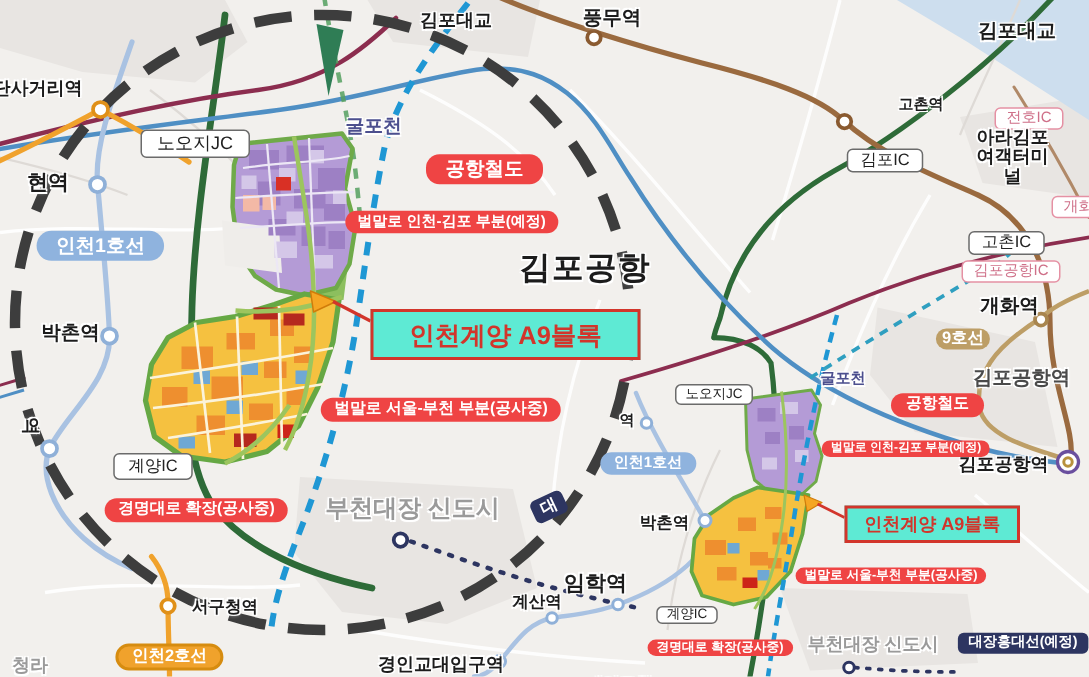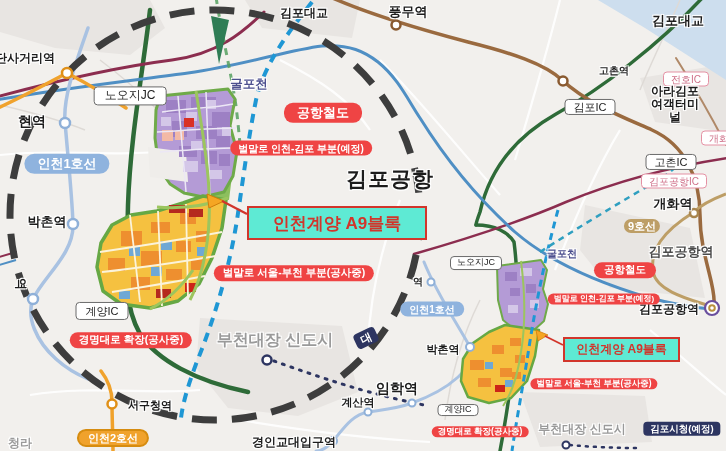--- a/index.html
+++ b/index.html
@@ -285,15 +285,15 @@
 <div class="lbl dark halo" style="left:418px;top:281px;font-size:10px">역</div>
 <div class="box-red" style="left:563px;top:337px;width:113px;height:21px;font-size:12px;border-width:2px">인천계양 A9블록</div>
 <div class="lbl pill pill-blue" style="left:594px;top:384px;font-size:8.5px;padding:1px 6px;border-radius:6px">벌말로 서울-부천 부분(공사중)</div>
 <div class="lbl dark halo" style="left:397px;top:389px;font-size:14px">임학역</div>
 <div class="lbl dark halo" style="left:358px;top:402px;font-size:11px">계산역</div>
 <div class="lbl dark halo" style="left:294px;top:443px;font-size:12px">경인교대입구역</div>
 <div class="lbl gray halo" style="left:413px;top:457px;font-size:11px">계양구청</div>
 <div class="lbl ic" style="left:458px;top:410px;font-size:9px;padding:0px 6px">계양IC</div>
 <div class="lbl pill pill-blue" style="left:480px;top:432px;font-size:8.5px;padding:1px 6px">경명대로 확장(공사중)</div>
 <div class="lbl gray halo" style="left:582px;top:430px;font-size:12px">부천대장 신도시</div>
-<div class="lbl box-navy" style="left:682px;top:429px;font-size:9.5px;padding:2px 7px">김포시청(예정)</div>
+<div class="lbl box-navy" style="left:682px;top:429px;font-size:9.5px;padding:2px 7px">대장홍대선(예정)</div>
 
 </div>
 
 </body></html>

